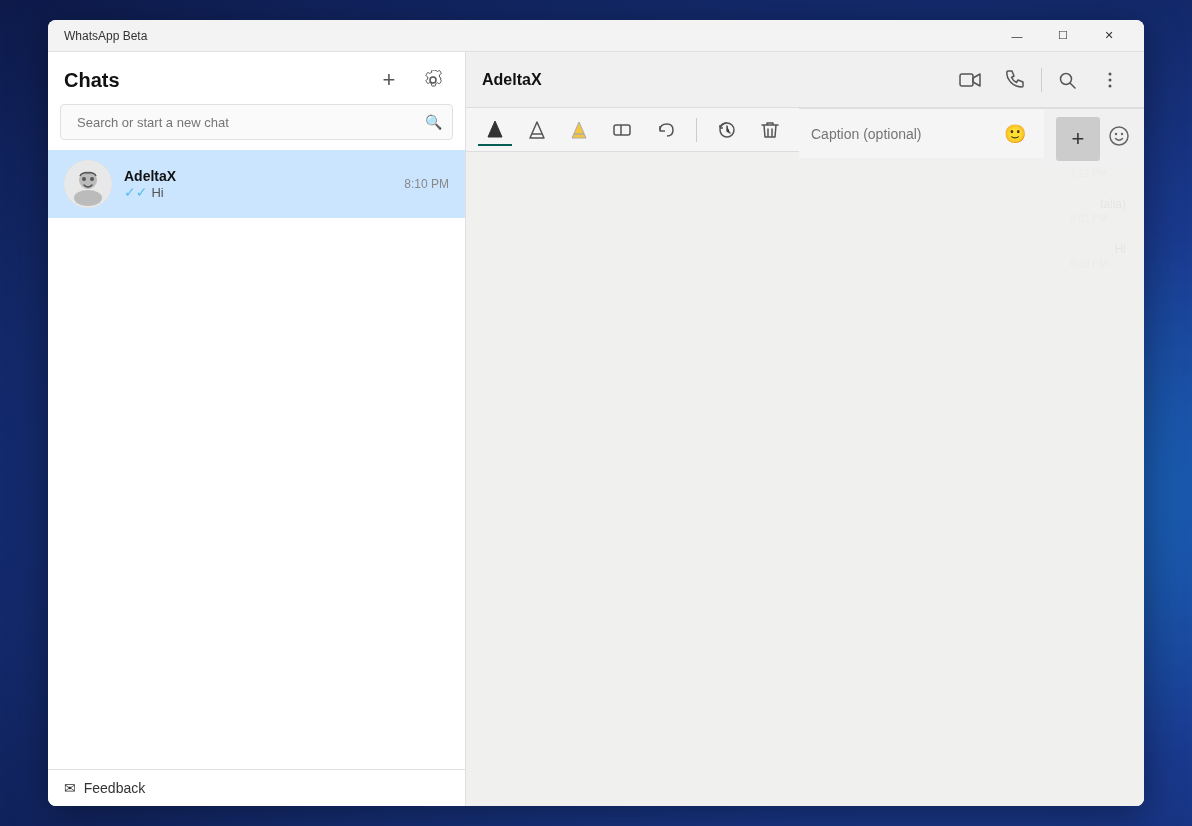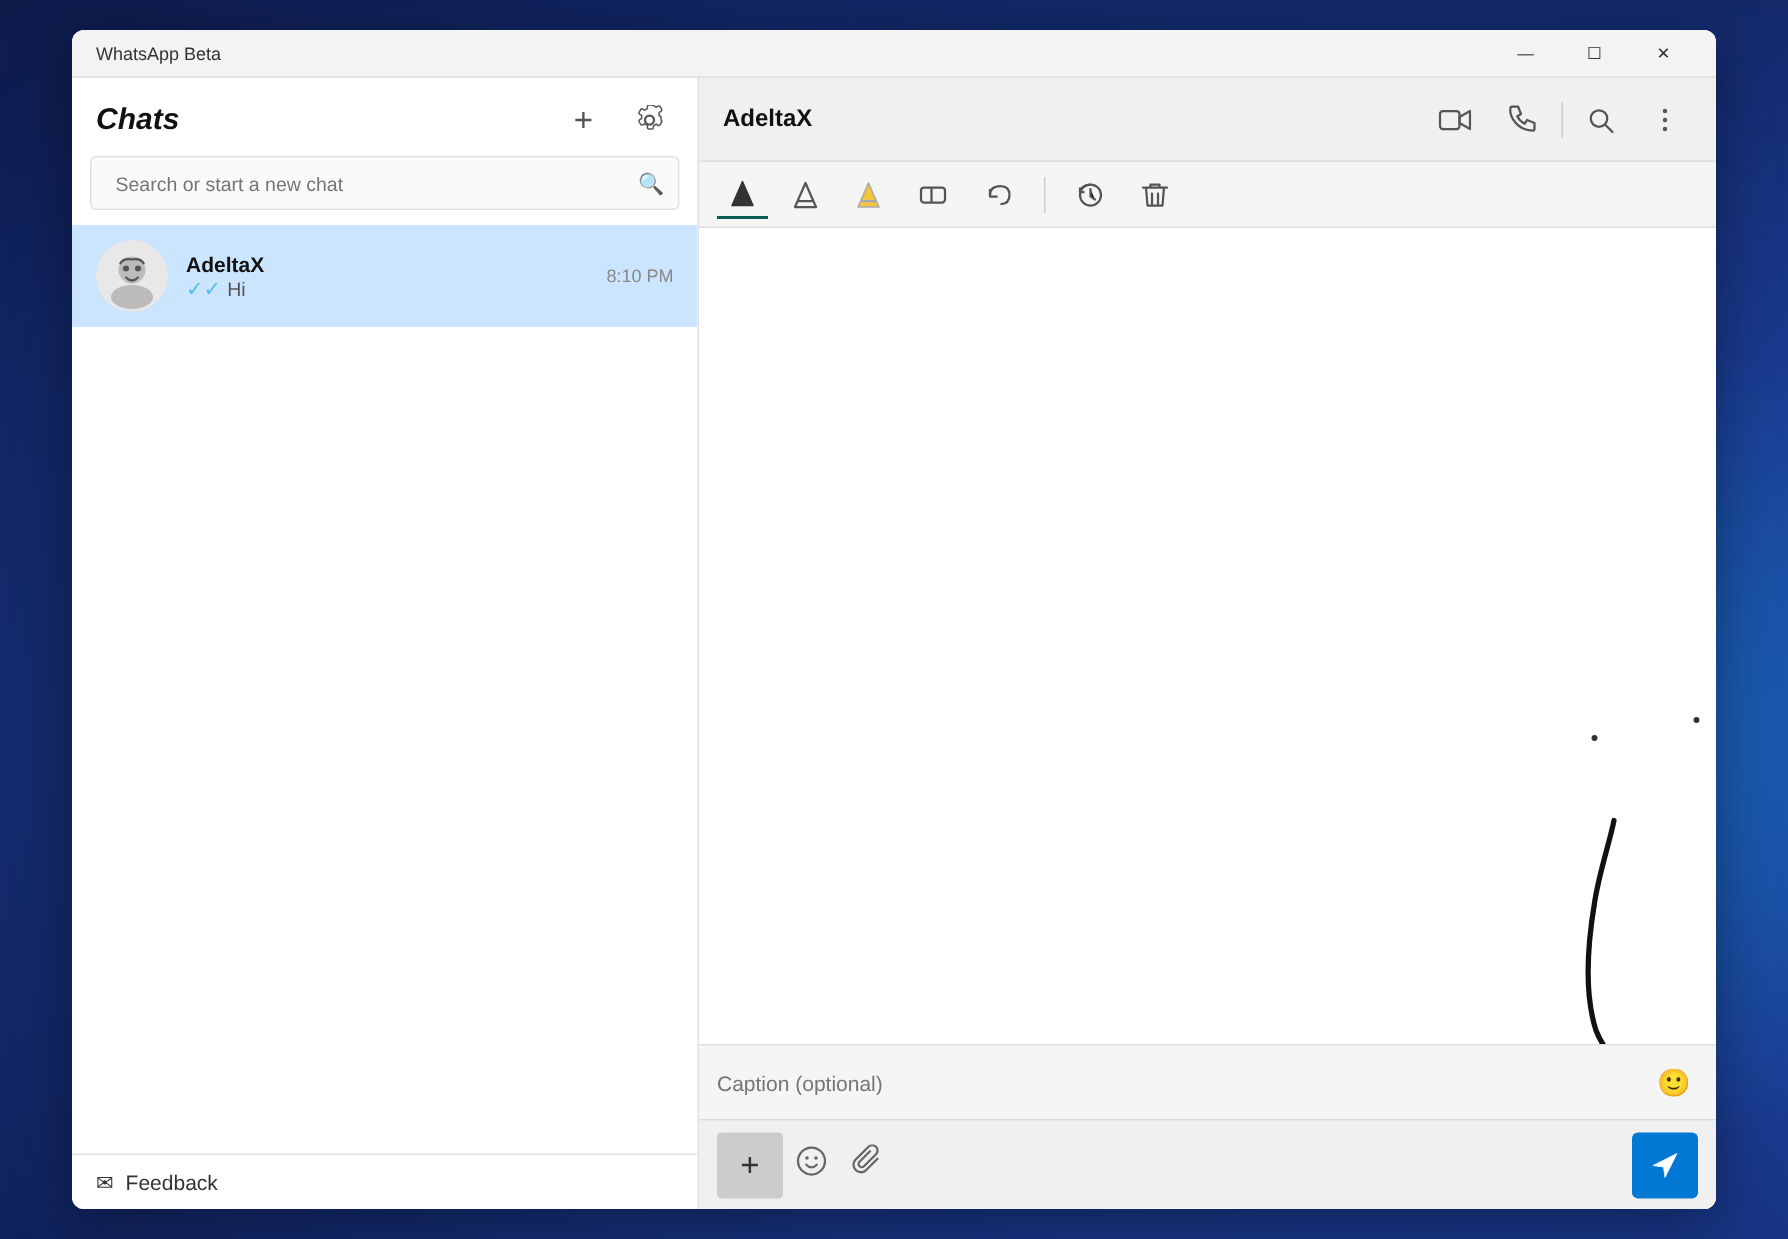--- a/index.html
+++ b/index.html
@@ -74,21 +74,20 @@
     .sidebar-header {
       padding: 12px 16px 8px;
       display: flex;
       align-items: center;
       justify-content: space-between;
     }
     .sidebar-title {
       font-size: 20px;
       font-weight: 600;
       color: #111;
-      font-style: italic;
     }
     .sidebar-header-actions {
       display: flex;
       gap: 12px;
       align-items: center;
     }
     .icon-btn {
       background: none;
       border: none;
       cursor: pointer;
@@ -247,21 +246,21 @@
     }
 
     
     .drawing-editor {
       position: absolute;
       top: 56px;
       left: 0;
       right: 0;
       bottom: 0;
       display: flex;
-      flex-direction: column;
+      flex-direction: row;
       background: rgba(240,240,240,0.95);
       z-index: 10;
     }
     .drawing-toolbar {
       height: 44px;
       background: #f5f5f5;
       border-bottom: 1px solid #ddd;
       display: flex;
       align-items: center;
       padding: 0 12px;

